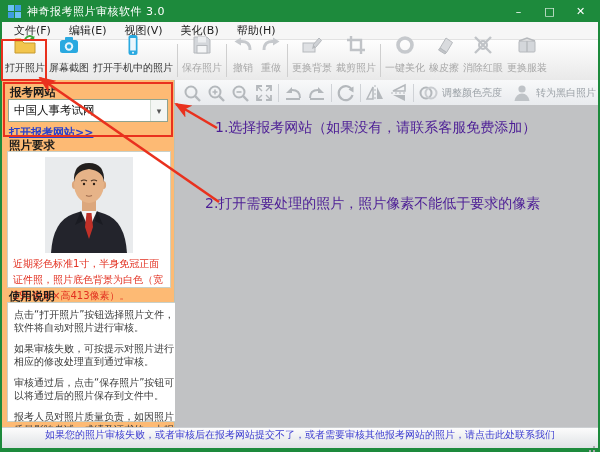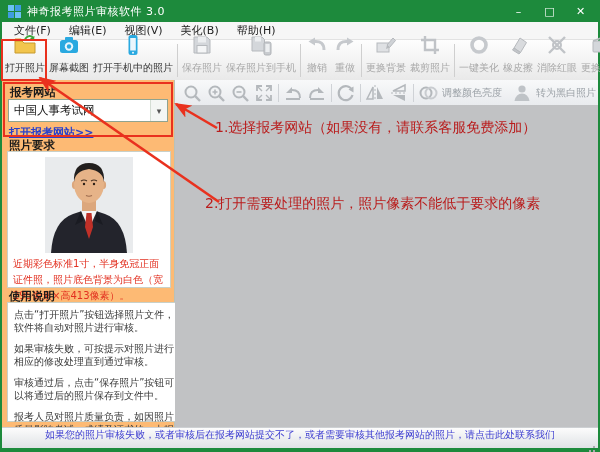--- a/index.html
+++ b/index.html
@@ -45,21 +45,21 @@
   .photo-wrap{display:flex;justify-content:center;padding-top:5px;}
   
   .toolbar2{position:absolute;left:175px;top:80px;right:2px;height:25px;
             background:linear-gradient(#f8f9fa,#e9ebee);border-bottom:1px solid #bfc3c7;
             display:flex;align-items:center;padding-left:5px;}
   .t2-btn{width:24px;height:22px;display:flex;align-items:center;justify-content:center;flex:none;}
   .t2-sep{width:1px;height:18px;background:#cfd2d6;margin:0 2px;flex:none;}
   .t2-lbl{font-size:10px;color:#9aa0a6;margin:0 8px 0 2px;white-space:nowrap;font-family:Liberation Mono, monospace;}
   
   .canvas{position:absolute;left:175px;top:105px;right:2px;bottom:24px;background:#c1c2c4;}
-  .annot{position:absolute;font-size:14px;color:#b91c1c;white-space:nowrap;}
+  .annot{position:absolute;font-size:14px;color:#4c1d95;white-space:nowrap;}
   .annot1{left:40px;top:14px;}
   .annot2{left:30px;top:90px;}
   
   .statusbar{position:absolute;left:2px;right:2px;bottom:4px;height:20px;
              background:linear-gradient(#fcfcfc,#dfe2e5);border-top:1px solid #cdd0d3;
              display:flex;align-items:center;flex-direction:column;}
   .sb-sep{width:1px;height:14px;background:#b9bcc0;margin:0 5px 0 7px;}
   .sb-msg{font-size:10px;color:#3c3cd0;white-space:nowrap;}
   .sb-grip{margin-left:auto;margin-right:2px;}
   
@@ -139,31 +139,20 @@
     <span>
       <svg width="24" height="24" viewBox="0 0 24 24">
         <path d="M4 4 H17 L20 7 V20 H4 Z" fill="#d4d7db" stroke="#b6b9bd"></path>
         <rect x="8" y="4" width="8" height="5.5" fill="#eceef0"></rect>
         <rect x="7" y="12.5" width="10" height="7.5" fill="#f4f5f6" stroke="#b6b9bd"></rect>
       </svg>
     </span>
     <span class="lbl">保存照片</span>
   </div>
 
-  <div class="tb-btn disabled">
-    <span>
-      <svg width="24" height="24" viewBox="0 0 24 24">
-        <path d="M3 4 H13 L15.5 6.5 V18 H3 Z" fill="#d4d7db" stroke="#b6b9bd"></path>
-        <rect x="6" y="4" width="6" height="4.5" fill="#eceef0"></rect>
-        <rect x="15" y="9" width="7" height="13" rx="1.8" fill="#c8cbcf" stroke="#b0b3b7"></rect>
-        <rect x="16.4" y="11" width="4.2" height="8" fill="#eceef0"></rect>
-      </svg>
-    </span>
-    <span class="lbl">保存照片到手机</span>
-  </div>
 
   <div class="tb-sep"></div>
 
   <div class="tb-btn disabled">
     <span>
       <svg width="24" height="24" viewBox="0 0 24 24">
         <path d="M19 17 Q19 7.5 9 8.5" fill="none" stroke="#c6c9cd" stroke-width="3"></path>
         <polygon points="10,4.5 10,12.5 3.5,8.5" fill="#c6c9cd"></polygon>
       </svg>
     </span>

